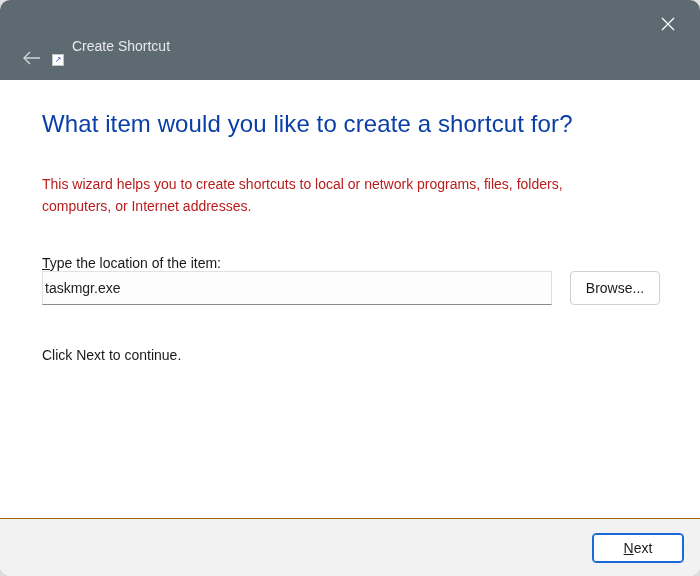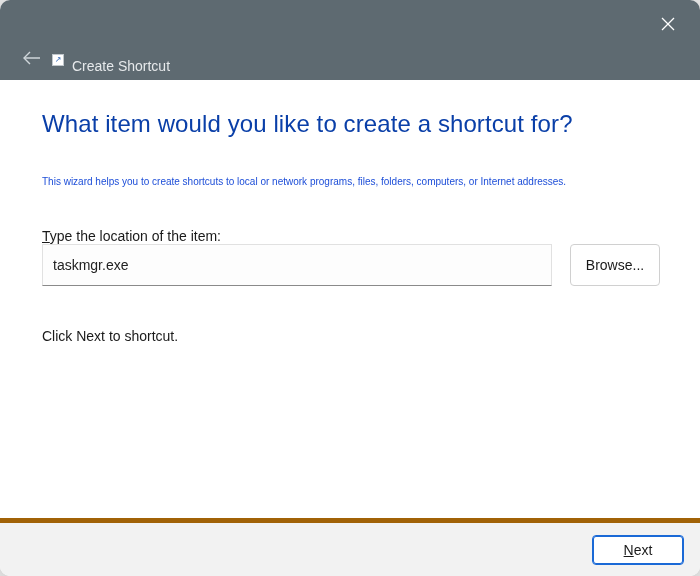--- a/index.html
+++ b/index.html
@@ -76,95 +76,95 @@
     .shortcut-icon::after {
       content: "↗";
       font-size: 8px;
       color: #3a6db8;
       line-height: 1;
       transform: translateY(-0.5px);
     }
 
     .titlebar-title {
       position: absolute;
-      top: 58px;
+      top: 38px;
       left: 72px;
       font-size: 14px;
       color: #e6e9eb;
     }
 
     .content {
       flex: 1;
       background: #ffffff;
       padding: 30px 40px 0 42px;
     }
 
     .heading {
       color: #0a3fa8;
       font-size: 24px;
       font-weight: 400;
       margin-bottom: 36px;
       letter-spacing: 0.1px;
     }
 
     .desc {
-      font-size: 10px;
-      color: #1d4ed8;
+      font-size: 14px;
+      color: #b91c1c;
       line-height: 1.55;
       margin-bottom: 38px;
       max-width: 580px;
     }
 
     .field-label {
       font-size: 14px;
       color: #1a1a1a;
     }
     .field-label .u { text-decoration: underline; }
 
     .field-row {
       display: flex;
       gap: 18px;
       align-items: stretch;
       margin-bottom: 42px;
     }
 
     .text-input {
       flex: 1;
-      height: 42px;
-      padding: 0 10px;
+      height: 34px;
+      padding: 0 2px;
       font-size: 14px;
       font-family: inherit;
       color: #222;
       background: #fdfdfd;
       border: 1px solid #e1e1e1;
       border-bottom: 1.5px solid #8a8a8a;
       outline: none;
     }
 
     .browse-btn {
       width: 90px;
-      height: 42px;
+      height: 34px;
       background: #ffffff;
       border: 1px solid #d0d0d0;
       border-radius: 4px;
       font-size: 14px;
       font-family: inherit;
       color: #1a1a1a;
       cursor: pointer;
     }
 
     .continue-text {
       font-size: 14px;
       color: #1a1a1a;
     }
 
     .footer {
       height: 58px;
       background: #f2f2f2;
-      border-top: 5px solid #a16207;
+      border-top: 1px solid #a16207;
       display: flex;
       justify-content: flex-end;
       align-items: center;
       padding: 0 16px;
       gap: 10px;
     }
 
     .footer-btn {
       width: 92px;
       height: 30px;
@@ -211,21 +211,21 @@
 
     <div class="field-label">
       <span class="u">T</span><span>ype the location of the item:</span>
     </div>
 
     <div class="field-row">
       <input type="text" class="text-input" value="taskmgr.exe" style="">
       <button class="browse-btn">Browse...</button>
     </div>
 
-    <p class="continue-text">Click Next to shortcut.</p>
+    <p class="continue-text">Click Next to continue.</p>
   </div>
 
   <div class="footer">
     <button class="footer-btn primary">
       <span class="u">N</span><span>ext</span>
     </button>
   </div>
 
 </div>
 

